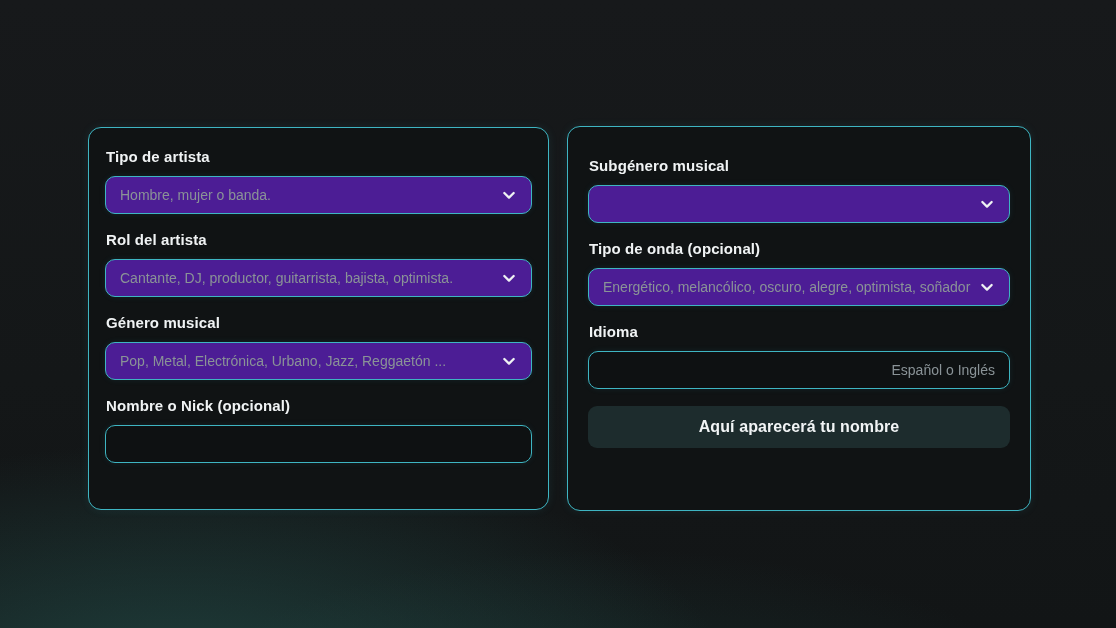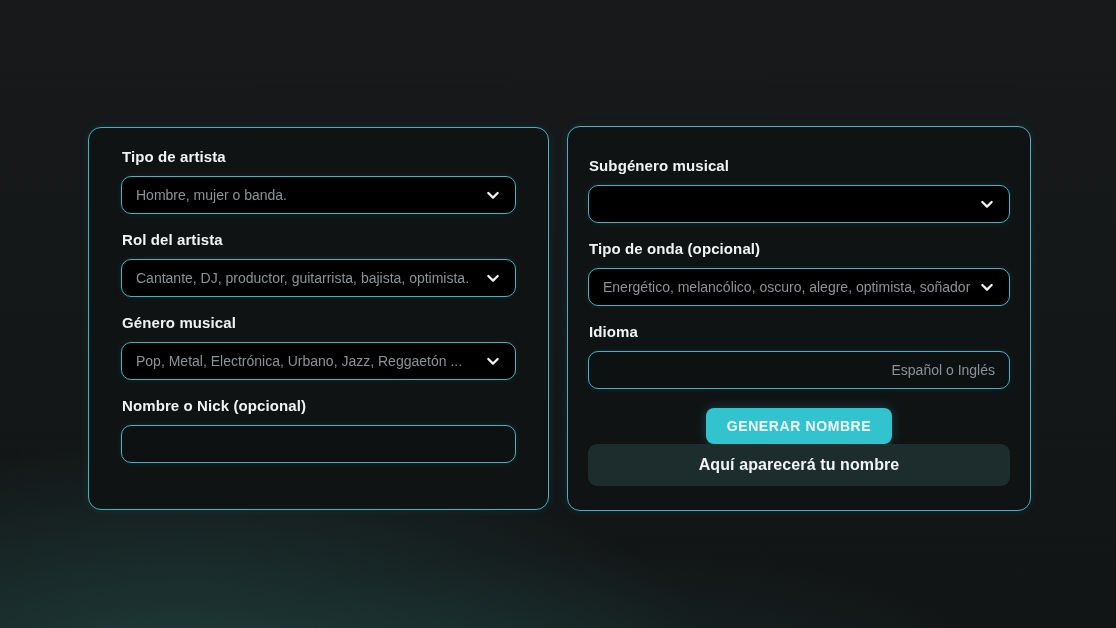--- a/index.html
+++ b/index.html
@@ -12,35 +12,35 @@
       linear-gradient(180deg, #17191b 0%, #141718 60%, #121516 100%);
     position: relative;
   }
   .card {
     position: absolute;
     background: #101314;
     border: 1.5px solid #3eb5c2;
     border-radius: 13px;
     box-shadow: 0 0 10px rgba(62, 181, 194, 0.10);
   }
-  .card-left  { left: 88px;  top: 127px; width: 461px; height: 383px; padding: 20px 32px; }
+  .card-left  { left: 88px;  top: 127px; width: 461px; height: 383px; padding: 20px 16px; }
   .card-right { left: 567px; top: 126px; width: 464px; height: 385px; padding: 30px 20px; }
   .field-group { margin-bottom: 17px; }
   .field-label {
     font-size: 15px;
     font-weight: bold;
     color: #f0f3f4;
     line-height: 18px;
     margin: 0 0 10px 1px;
     letter-spacing: 0.1px;
   }
   .field-box {
     height: 38px;
     width: 100%;
-    background: #000000;
+    background: #4c1d95;
     border: 1.5px solid #3eb5c2;
     border-radius: 10px;
     display: flex;
     align-items: center;
     padding: 0 14px;
     box-shadow: 0 0 6px rgba(62, 181, 194, 0.10);
     cursor: pointer;
   }
   .field-value {
     font-size: 14px;
@@ -167,17 +167,16 @@
           </svg>
       </span>
     </div>
   </div>
 
   <div class="field-group">
     <div class="field-label">Idioma</div>
     <input class="text-input" type="text" placeholder="Español o Inglés" style="">
   </div>
 
-  <button class="generate-btn">GENERAR NOMBRE</button>
 
   <div class="result-box">Aquí aparecerá tu nombre</div>
 
 </div>
 
 </body></html>

